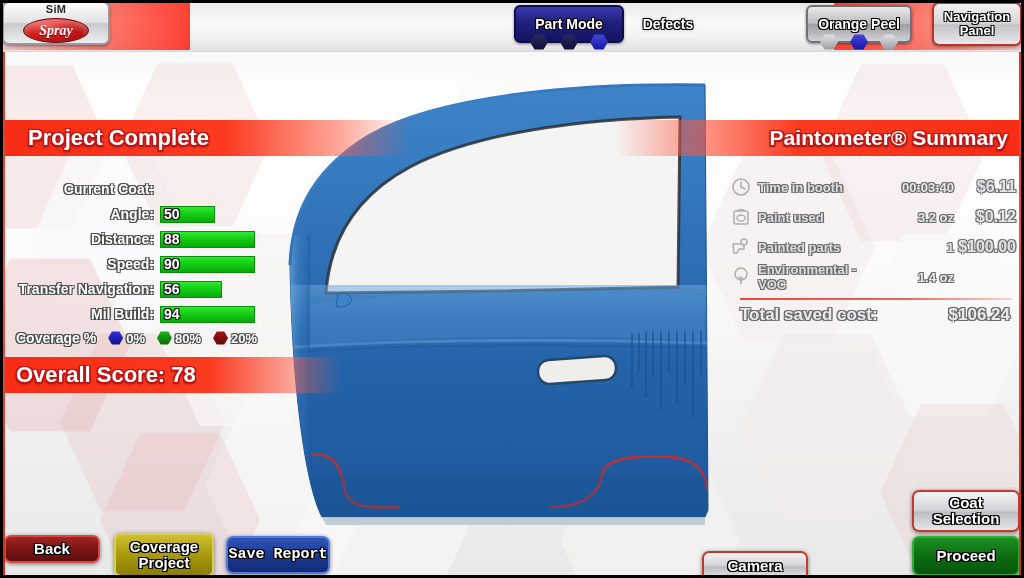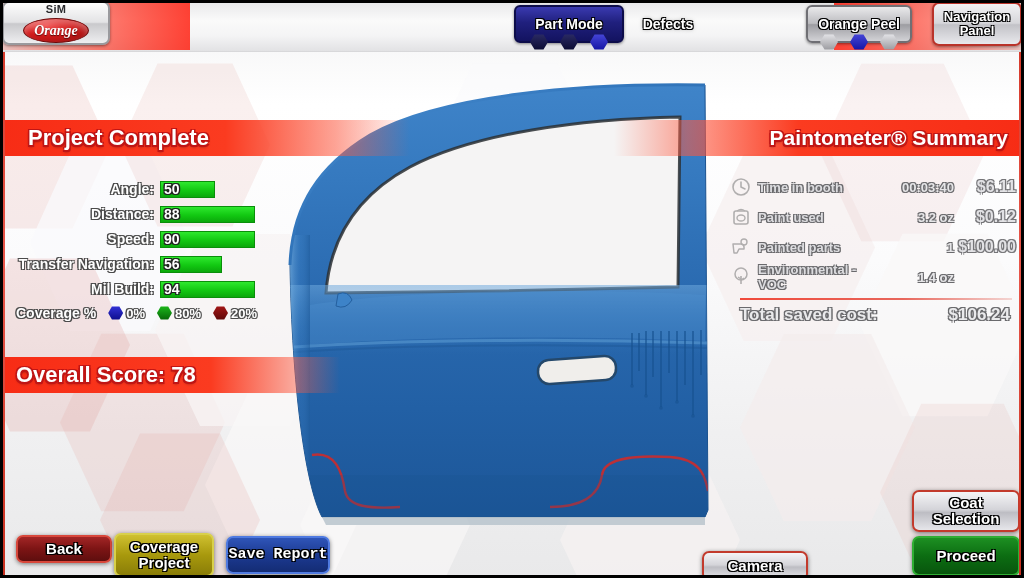--- a/index.html
+++ b/index.html
@@ -350,21 +350,21 @@
     </svg>
   </div>
 
   <div id="topbar">
     <div id="topbar-red-l"></div>
     <div id="topbar-red-r"></div>
 
     <div id="logo">
       <span id="logo-sim">SiM</span>
       <span id="logo-ellipse">
-        <span id="logo-spray">Orange</span>
+        <span id="logo-spray">Spray</span>
       </span>
     </div>
 
     <div class="topbtn blue" style="left:514px; width:110px;">
       <span>Part Mode</span>
       <span class="hexrow">
         <span class="hexdot dark"></span>
         <span class="hexdot dark"></span>
         <span class="hexdot activeblue"></span>
       </span>
@@ -387,20 +387,23 @@
       <span style="white-space:pre-line">Navigation
 Panel</span>
     </div>
   </div>
 
   <div class="banner" id="banner-left">
     <span>Project Complete</span>
   </div>
 
   <div id="stats">
+    <div class="statrow">
+      <span class="statlabel">Current Coat:</span>
+    </div>
 
     <div class="statrow">
       <span class="statlabel">Angle:</span>
       <span class="bar" style="width:55px;">
         <span class="barval">50</span>
       </span>
     </div>
 
     <div class="statrow">
       <span class="statlabel">Distance:</span>
@@ -508,21 +511,21 @@
     </div>
 
     <div id="pm-divider"></div>
 
     <div id="pm-total">
       <span id="pm-total-label">Total saved cost:</span>
       <span id="pm-total-value">$106.24</span>
     </div>
   </div>
 
-  <div class="btn red" style="left:16px; top:535px; width:96px; height:28px;">
+  <div class="btn red" style="left:4px; top:535px; width:96px; height:28px;">
     <span>Back</span>
   </div>
 
   <div class="btn yellow" style="left:114px; top:533px; width:100px; height:44px;">
     <span style="white-space:pre-line">Coverage
 Project</span>
   </div>
 
   <div class="btn blue" style="left:226px; top:536px; width:104px; height:38px;">
     <span>Save Report</span>

